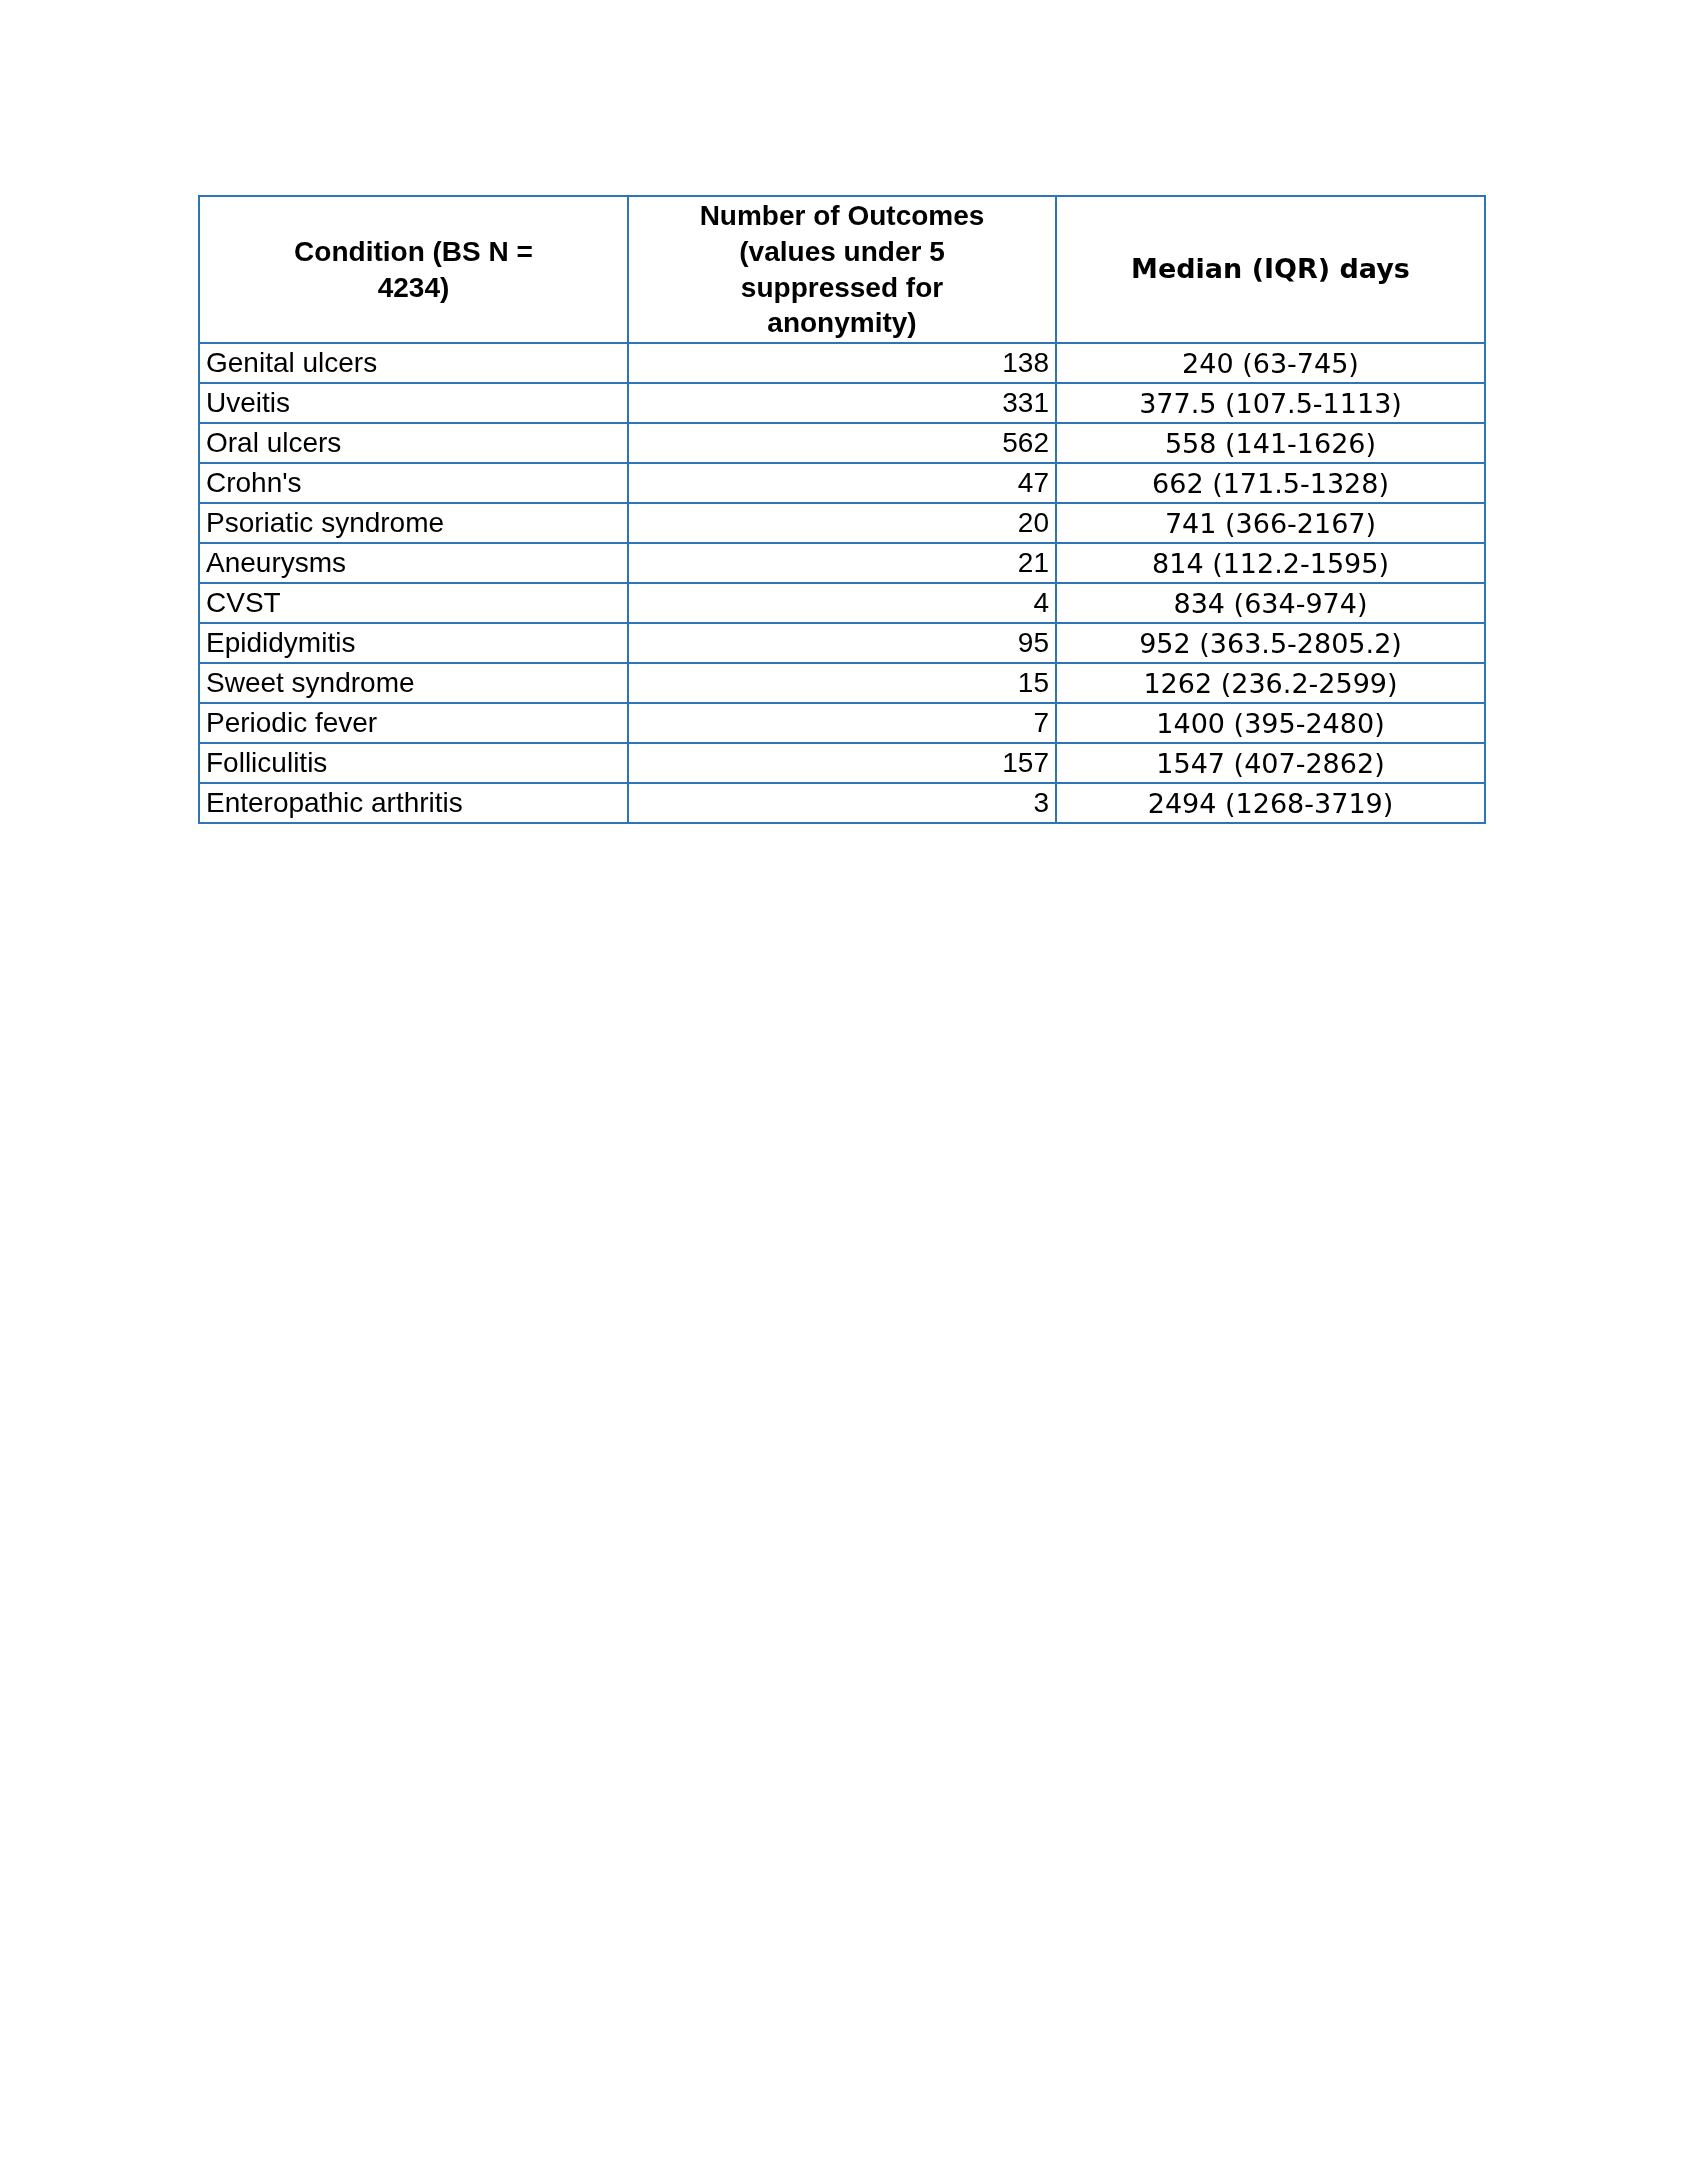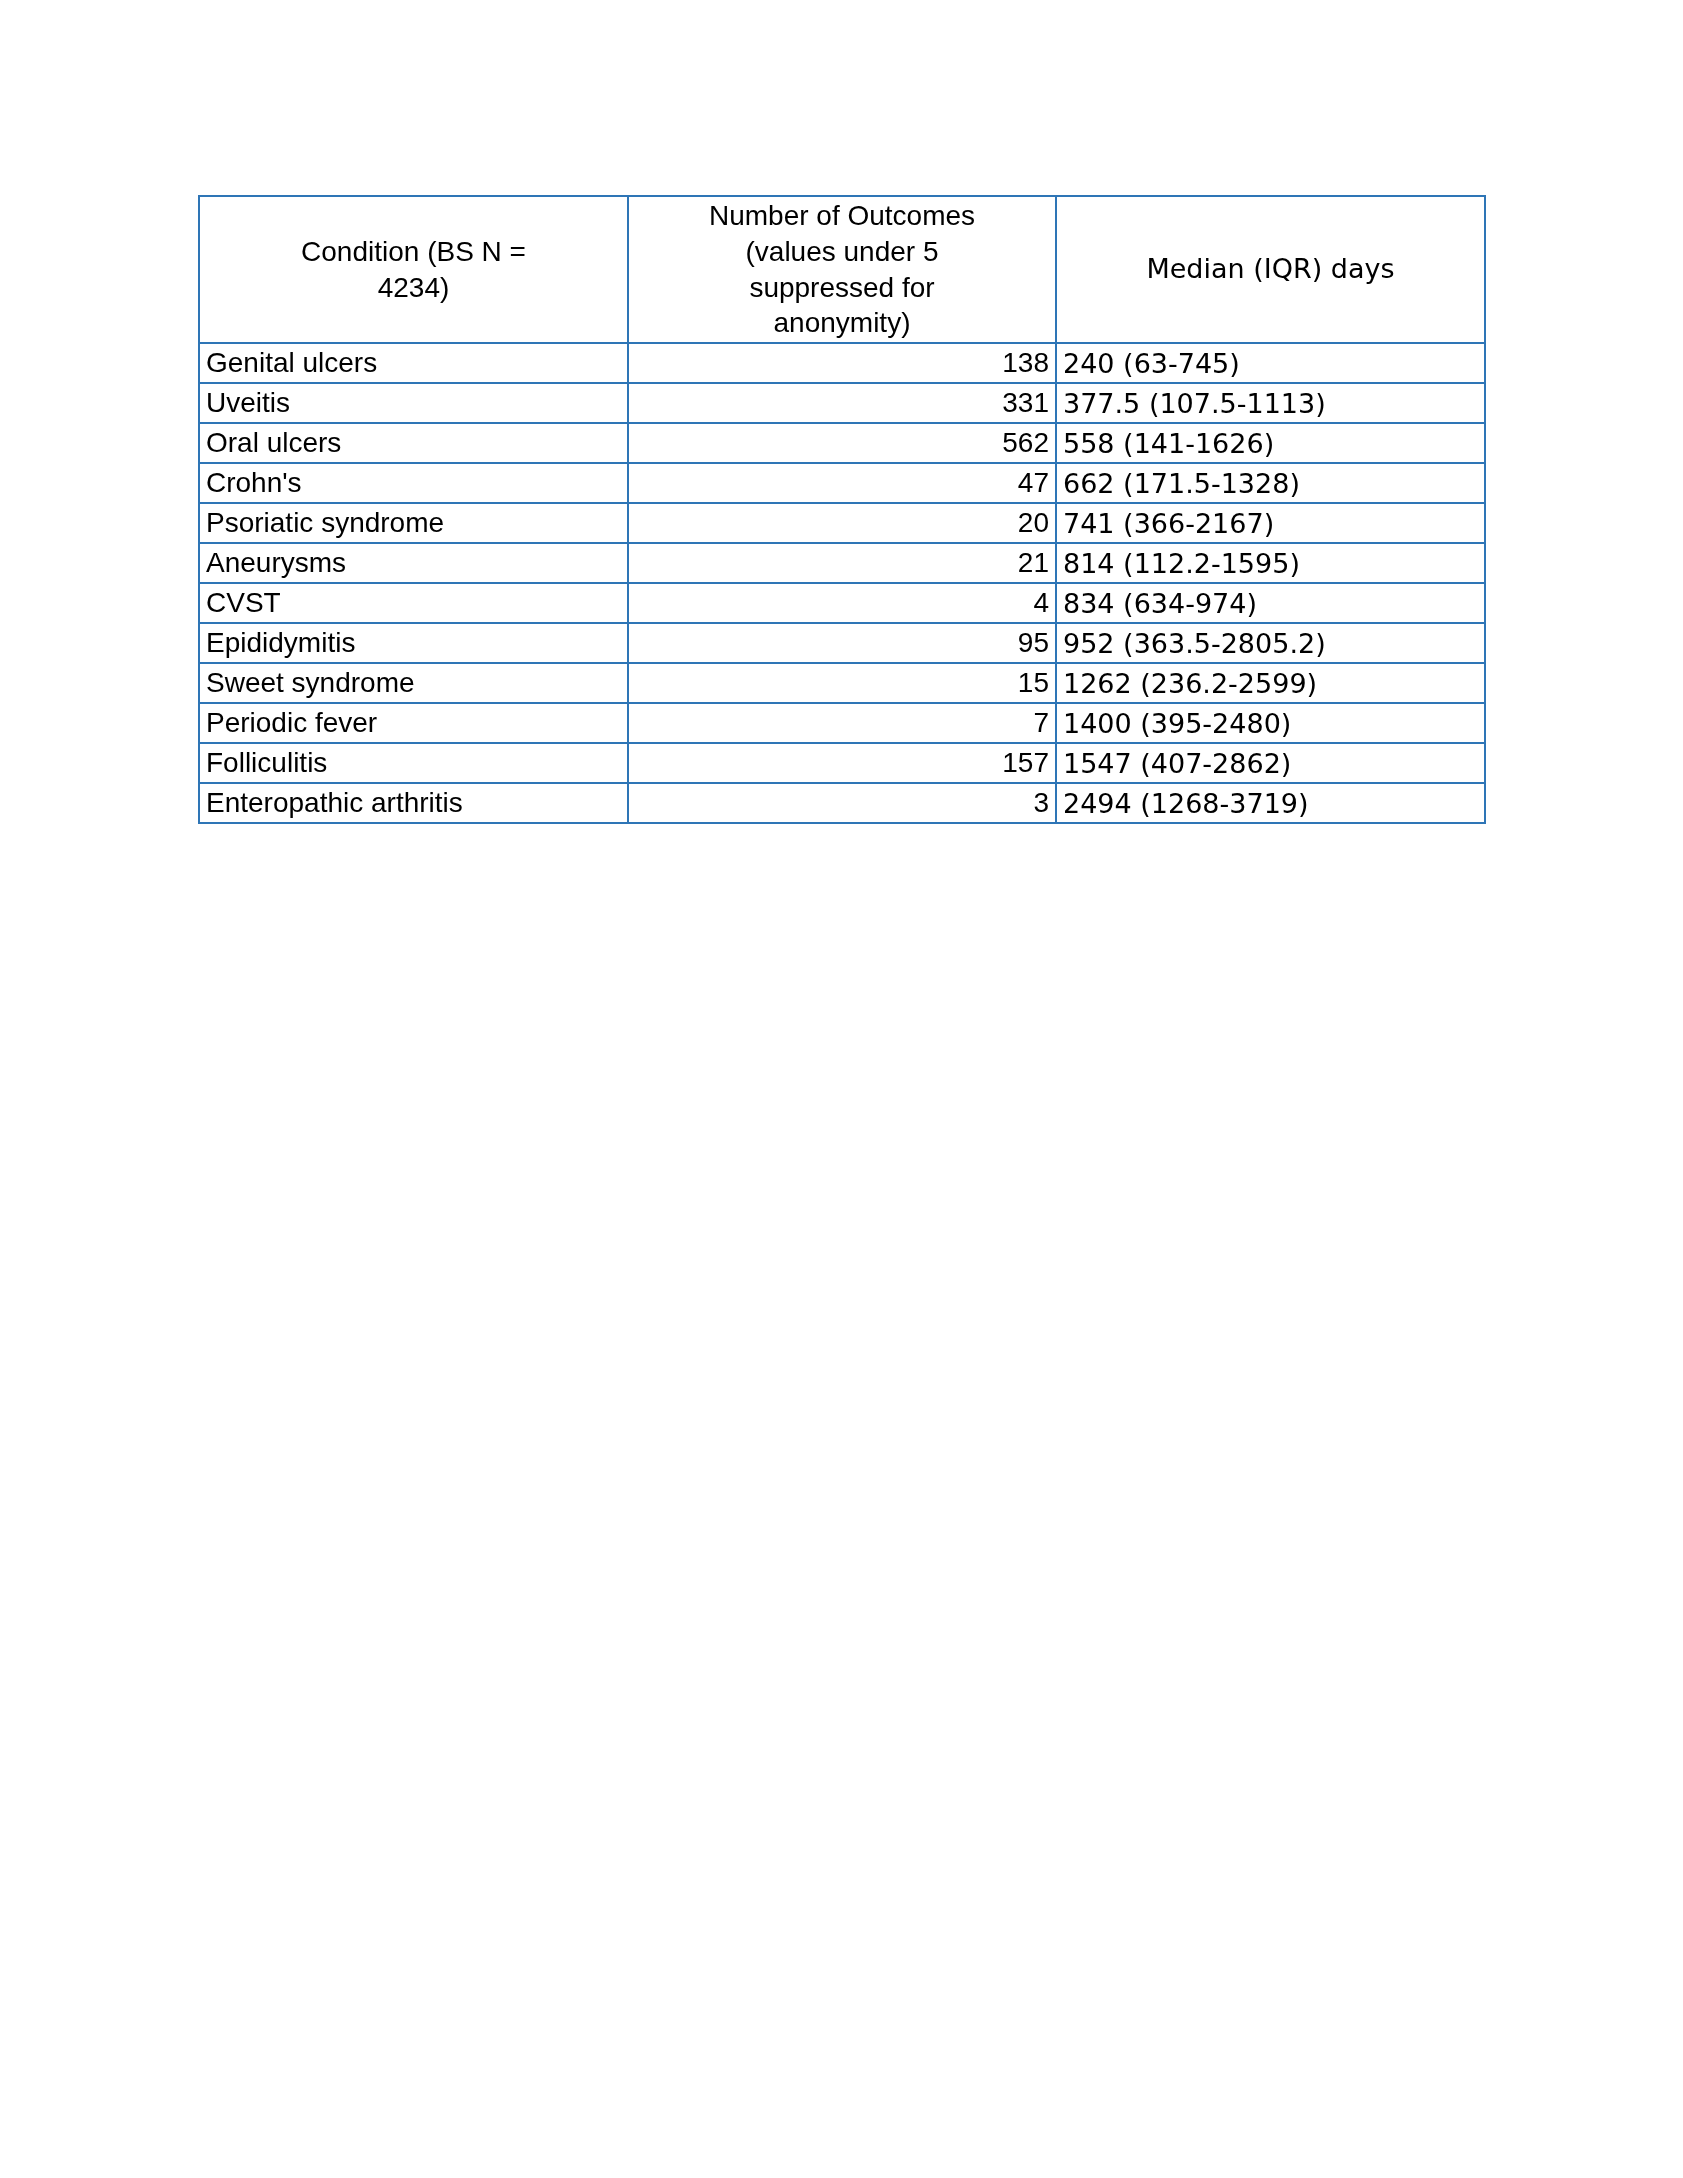--- a/index.html
+++ b/index.html
@@ -25,41 +25,41 @@
     background: #ffffff;
   }
   .outcomes-table th,
   .outcomes-table td {
     border: 2px solid #2E75B6;
     overflow: hidden;
   }
   .outcomes-table th {
     height: 147px;
     font-size: 28px;
-    font-weight: normal;
+    font-weight: bold;
     text-align: center;
     vertical-align: middle;
     line-height: 1.28;
     white-space: pre-line;
     padding: 0 8px;
   }
   .outcomes-table td {
     height: 40px;
     font-size: 28px;
     vertical-align: middle;
     padding: 0 6px;
     white-space: nowrap;
     border-radius: 18px;
   }
   .col-condition { width: 429px; margin-top: 36px; }
   .col-outcomes  { width: 428px; }
   .col-median    { width: 429px; }
   td.col-condition { text-align: left; }
   td.col-outcomes  { text-align: right; }
-  td.col-median    { text-align: left; }
+  td.col-median    { text-align: center; }
   
   th.col-median, td.col-median { font-family: "DejaVu Sans", sans-serif; font-size: 27px; }
   th.col-condition, th.col-outcomes,
   td.col-condition, td.col-outcomes { font-family: "Liberation Sans", sans-serif; }
 </style>
 </head>
 <body>
 
 <div class="page">
   <table class="outcomes-table">

